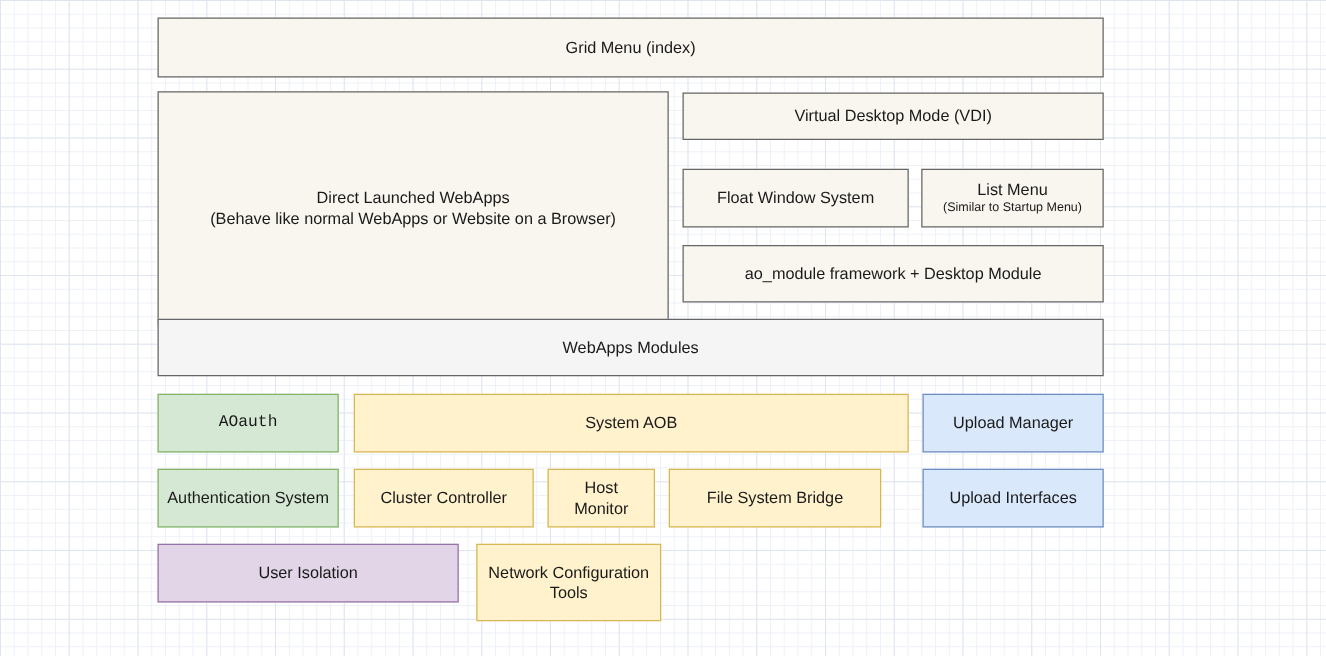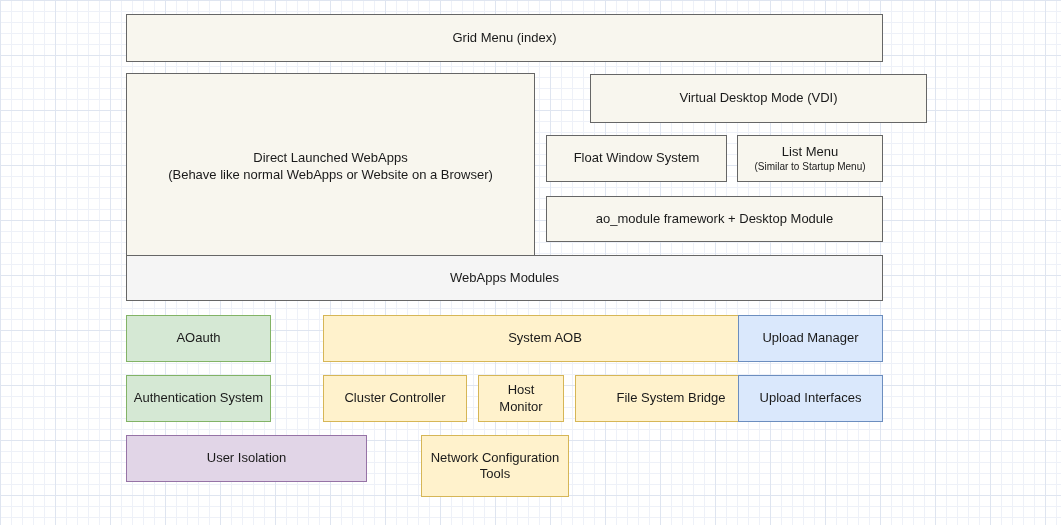--- a/index.html
+++ b/index.html
@@ -38,39 +38,39 @@
     color: #1a1a1a;
     padding: 14px 6px;
   }
 
   .box .sub-small { font-size: 10px; margin-top: 1px; }
 
   
   .cream  { background: #f8f6ee; border-color: #666666; }
   .gray   { background: #f5f5f5; border-color: #666666; }
   .green  { background: #d5e8d4; border-color: #82b366; }
-  .yellow { background: #fff2cc; border-color: #d6b656; margin-left: 40px; }
+  .yellow { background: #fff2cc; border-color: #d6b656; }
   .blue   { background: #dae8fc; border-color: #6c8ebf; }
   .purple { background: #e1d5e7; border-color: #9673a6; }
 
   
   .b-grid-menu  { left: 126px; top: 14px;  width: 757px; height: 48px; }
   .b-direct     { left: 126px; top: 73px;  width: 409px; height: 187px; }
-  .b-vdi        { left: 546px; top: 74px;  width: 337px; height: 49px; margin-left: 44px; }
+  .b-vdi        { left: 546px; top: 74px;  width: 337px; height: 38px; }
   .b-float      { left: 546px; top: 135px; width: 181px; height: 47px; }
   .b-list       { left: 737px; top: 135px; width: 146px; height: 47px; }
   .b-aomod      { left: 546px; top: 196px; width: 337px; height: 46px; }
   .b-modules    { left: 126px; top: 255px; width: 757px; height: 46px; }
-  .b-aoauth     { left: 126px; top: 315px; width: 145px; height: 47px; }
+  .b-aoauth     { left: 126px; top: 315px; width: 145px; height: 47px; font-family: Liberation Mono, monospace; }
   .b-sysaob     { left: 283px; top: 315px; width: 444px; height: 47px; }
   .b-upmgr      { left: 738px; top: 315px; width: 145px; height: 47px; }
   .b-auth       { left: 126px; top: 375px; width: 145px; height: 47px; }
   .b-cluster    { left: 283px; top: 375px; width: 144px; height: 47px; }
   .b-hostmon    { left: 438px; top: 375px; width: 86px;  height: 47px; }
-  .b-fsbridge   { left: 535px; top: 375px; width: 192px; height: 47px; }
+  .b-fsbridge   { left: 535px; top: 375px; width: 170px; height: 47px; }
   .b-upint      { left: 738px; top: 375px; width: 145px; height: 47px; }
   .b-userisol   { left: 126px; top: 435px; width: 241px; height: 47px; }
   .b-netconf    { left: 381px; top: 435px; width: 148px; height: 62px; }
   .b-hostmgmt   { left: 535px; top: 435px; width: 192px; height: 47px; }
 </style>
 </head>
 <body>
 
 <div class="canvas">
 

